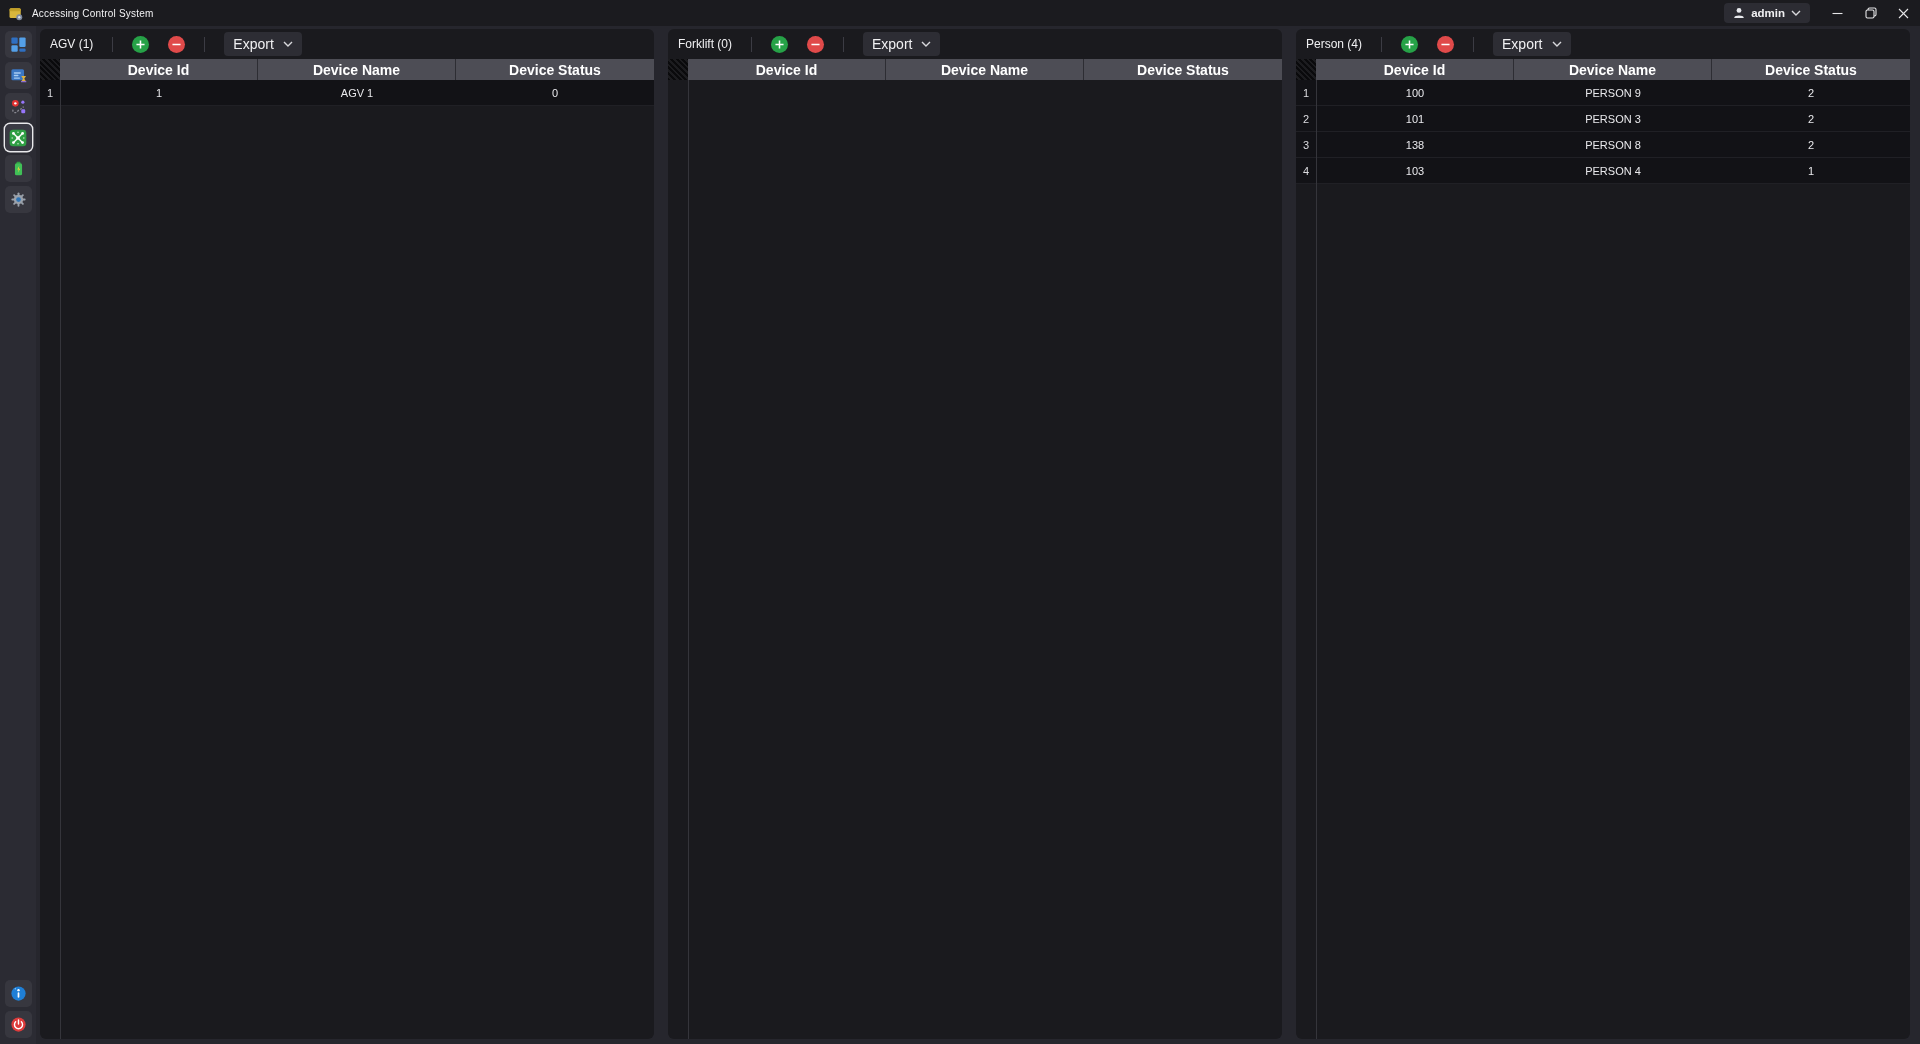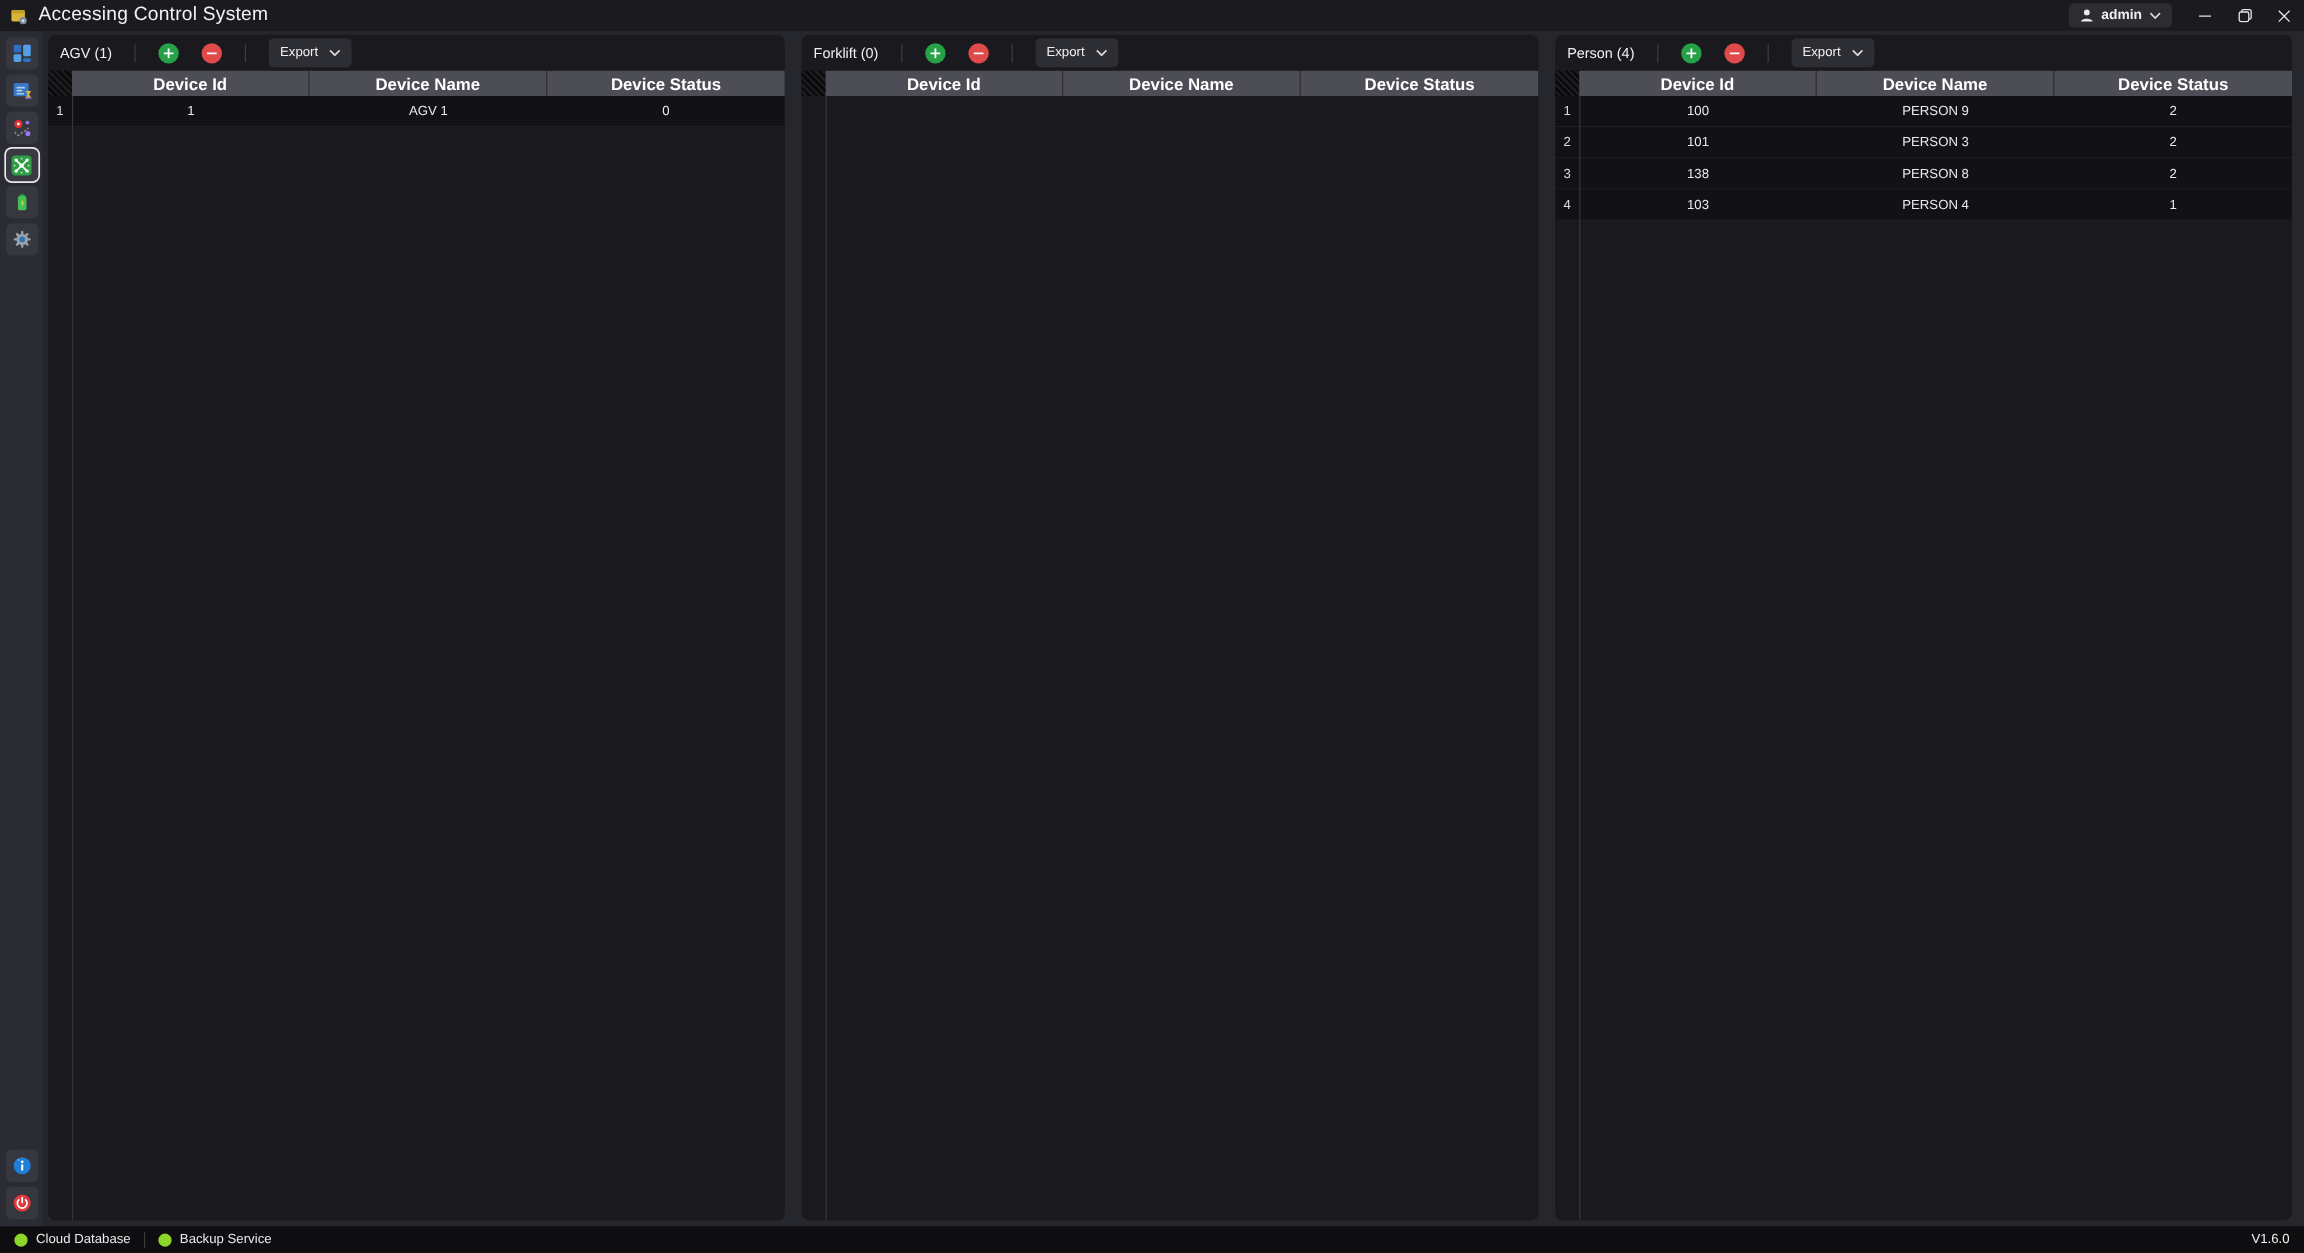--- a/index.html
+++ b/index.html
@@ -3,21 +3,21 @@
 <meta charset="utf-8">
 <style>
   * { margin:0; padding:0; box-sizing:border-box; }
   html,body { width:1920px; height:1044px; overflow:hidden; background:#26262d;
     font-family:"Liberation Sans", sans-serif; -webkit-font-smoothing:antialiased; }
   .app { width:1920px; height:1044px; display:flex; flex-direction:column; }
 
   
   .titlebar { height:26px; background:#1b1b1f; display:flex; align-items:center; flex:none; }
   .app-icon { width:15px; height:15px; margin:0 9px 0 8px; flex:none; }
-  .app-title { font-size:16px; color:#f2f2f4; letter-spacing:.2px; }
+  .app-title { font-size:10px; color:#f2f2f4; letter-spacing:.2px; }
   .tb-right { margin-left:auto; display:flex; align-items:center; height:100%; }
   .user-pill { display:flex; align-items:center; gap:6px; background:#2c2c33; border-radius:4px;
     height:20px; padding:0 9px; margin-right:11px; cursor:default; }
   .user-pill span { font-size:11.5px; color:#f0f0f2; font-weight:bold; }
   .win-btn { width:33px; height:26px; display:flex; align-items:center; justify-content:center; color:#e6e6e8; }
 
   
   .body { flex:1; display:flex; min-height:0; }
   .sidebar { width:36px; background:#2b2b33; display:flex; flex-direction:column; align-items:center;
     padding:5px 0 6px 0; gap:4px; flex:none; }
@@ -30,21 +30,21 @@
   .panel { flex:1; background:#1a1a1e; border-radius:6px; display:flex; flex-direction:column;
     overflow:hidden; min-width:0; }
   .toolbar { height:30px; display:flex; align-items:center; padding:0 10px; gap:19px; flex:none; }
   .panel-title { font-size:12px; color:#f0f0f2; white-space:nowrap; }
   .vdiv { width:1px; height:15px; background:#3c3c44; flex:none; }
   .cbtn { width:17px; height:17px; border-radius:50%; border:none; display:flex; align-items:center;
     justify-content:center; padding:0; cursor:default; flex:none; }
   .cbtn.green { background:#26a147; }
   .cbtn.red { background:#e04a4a; }
   .export-btn { display:flex; align-items:center; gap:9px; background:#2d2d34; border:none;
-    border-radius:4px; height:21px; padding:12px 9px; color:#f0f0f2; font-size:11px;
+    border-radius:4px; height:21px; padding:12px 9px; color:#f0f0f2; font-size:14px;
     font-family:inherit; cursor:default; flex:none; }
 
   .ghead { display:grid; grid-template-columns:20px 1fr 1fr 1fr; height:21px; flex:none; }
   .corner { background:#101013;
     background-image:repeating-linear-gradient(45deg,#0a0a0c 0 2px,#1c1c1f 2px 4px); }
   .hcell { background:#4d4d55; color:#ffffff; font-size:14px; font-weight:bold; display:flex;
     align-items:center; justify-content:center; border-right:1px solid rgba(20,20,24,.55); }
   .hcell:last-child { border-right:none; }
 
   .gbody { position:relative; flex:1; overflow:hidden; }
@@ -326,26 +326,14 @@
                 <div class="cell">PERSON 4</div>
                 <div class="cell">1</div>
               </div>
             </div>
         </div>
       </div>
 
     </div>
   </div>
 
-  <div class="statusbar">
-    <div class="svc">
-      <span class="dot"></span>
-      <span>Cloud Database</span>
-    </div>
-    <span class="sdiv"></span>
-    <div class="svc">
-      <span class="dot"></span>
-      <span>Backup Service</span>
-    </div>
-    <span class="version">V1.6.0</span>
-  </div>
 
 </div>
 
 </body></html>

